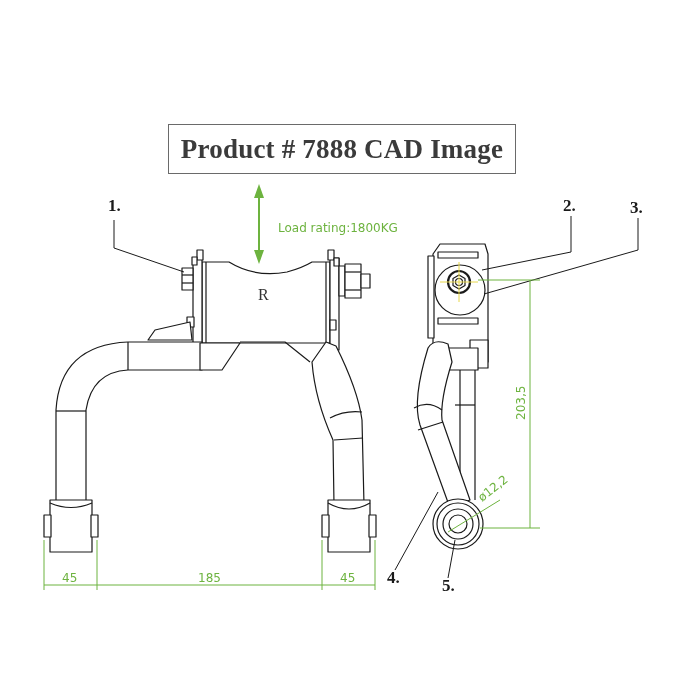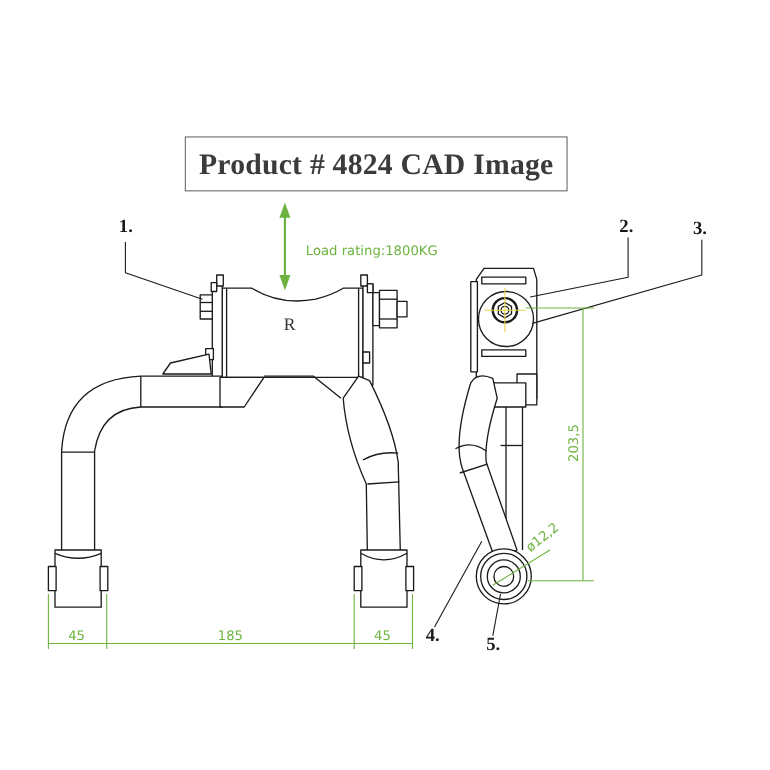--- a/index.html
+++ b/index.html
@@ -11,21 +11,21 @@
     font-family:"Liberation Serif", serif; font-weight:bold; font-size:27px; color:#3b3b3b;
     letter-spacing:0.2px;
   }
   svg.drawing { position:absolute; left:0; top:0; }
   .callout { position:absolute; font-family:"Liberation Serif", serif; font-weight:bold; font-size:17px; color:#1a1a1a; }
   .dim-text { font-family:"DejaVu Sans", sans-serif; fill:#6db33f; }
 </style>
 </head>
 <body>
 
-<div class="title-box">Product # 4824 CAD Image</div>
+<div class="title-box">Product # 7888 CAD Image</div>
 
 <svg class="drawing" width="700" height="700" viewBox="0 0 700 700">
   <g fill="none" stroke="#1a1a1a" stroke-width="1.2" stroke-linejoin="round">
 
     <g stroke="#6db33f" stroke-width="2" fill="#6db33f">
       <line x1="259" y1="190" x2="259" y2="258"></line>
       <polygon points="259,184 254,198 264,198" stroke="none"></polygon>
       <polygon points="259,264 254,250 264,250" stroke="none"></polygon>
     </g>
 

